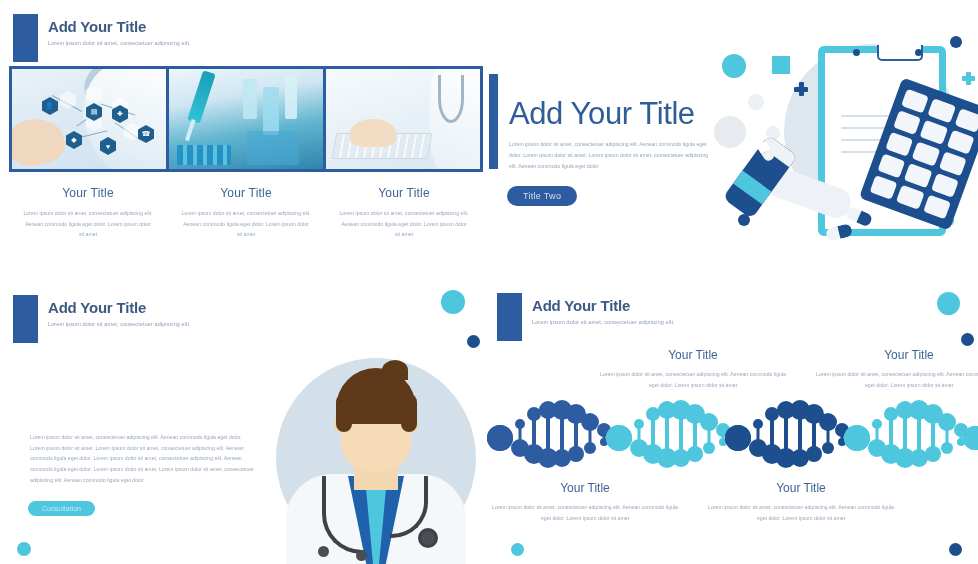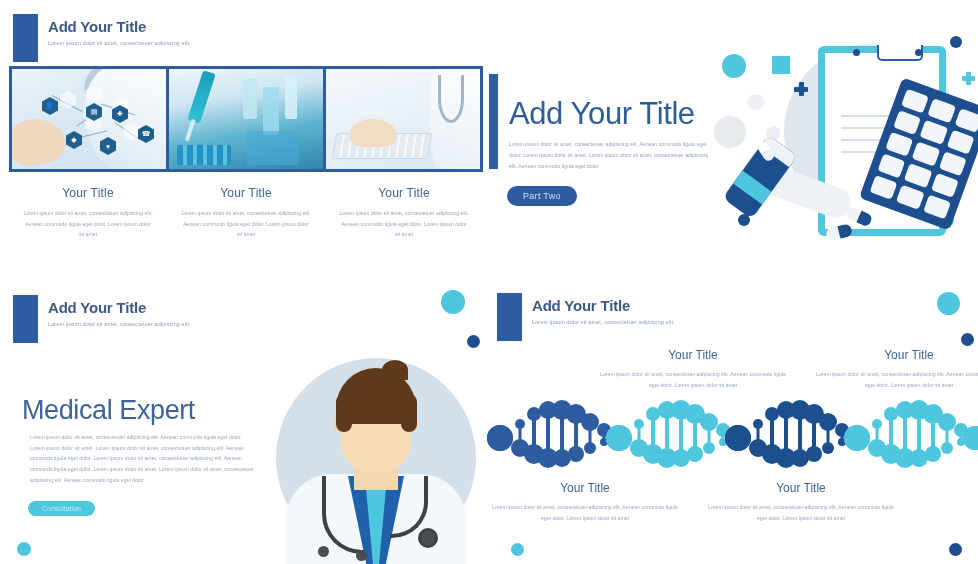--- a/index.html
+++ b/index.html
@@ -334,21 +334,21 @@
         <div class="cap-b">Lorem ipsum dolor sit amet, consectetuer adipiscing elit. Aenean commodo ligula eget dolor. Lorem ipsum dolor sit amet</div>
       </div>
     </div>
   </div>
 
   <div class="slide s-tr"></div>
 
   <div class="hero-bar"></div>
   <div class="hero-title">Add Your Title</div>
   <div class="hero-body">Lorem ipsum dolor sit amet, consectetuer adipiscing elit. Aenean commodo ligula eget dolor. Lorem ipsum dolor sit amet. Lorem ipsum dolor sit amet, consectetuer adipiscing elit. Aenean commodo ligula eget dolor</div>
-  <button class="pill-btn">Part Two</button>
+  <button class="pill-btn">Title Two</button>
 
   <div class="illus">
     <div class="blob"></div>
 
     <div class="deco-c" style="left:22px; top:36px; width:24px; height:24px; background:#4ec6de;"></div>
     <div class="deco-c" style="left:250px; top:18px; width:12px; height:12px; background:#1d4f8f;"></div>
     <div class="deco-c" style="left:38px; top:196px; width:12px; height:12px; background:#1d4f8f;"></div>
     <div class="deco-c" style="left:244px; top:198px; width:10px; height:10px; background:#4ec6de;"></div>
     <div class="deco-c" style="left:14px; top:98px; width:32px; height:32px; background:#e7ebef;"></div>
     <div class="deco-c" style="left:48px; top:76px; width:16px; height:16px; background:#eceff3;"></div>
@@ -422,21 +422,20 @@
     <div class="hdr" style="left:13px; top:13px;">
       <div class="hdr-bar"></div>
       <div class="hdr-txt">
         <div class="hdr-title">Add Your Title</div>
         <div class="hdr-sub">Lorem ipsum dolor sit amet, consectetuer adipiscing elit.</div>
       </div>
     </div>
 
   </div>
 
-  <div class="me-title">Medical Expert</div>
   <div class="me-body">Lorem ipsum dolor sit amet, consectetuer adipiscing elit. Aenean commodo ligula eget dolor. Lorem ipsum dolor sit amet. Lorem ipsum dolor sit amet, consectetuer adipiscing elit. Aenean commodo ligula eget dolor. Lorem ipsum dolor sit amet, consectetuer adipiscing elit. Aenean commodo ligula eget dolor. Lorem ipsum dolor sit amet. Lorem ipsum dolor sit amet, consectetuer adipiscing elit. Aenean commodo ligula eget dolor</div>
   <button class="cons-btn">Consultation</button>
 
   <div class="doc">
     <div class="doc-bg"></div>
     <div class="doc-coat"></div>
     <div class="doc-shirt"></div>
     <div class="doc-tie"></div>
     <div class="doc-neck"></div>
     <div class="doc-ear-l"></div>

